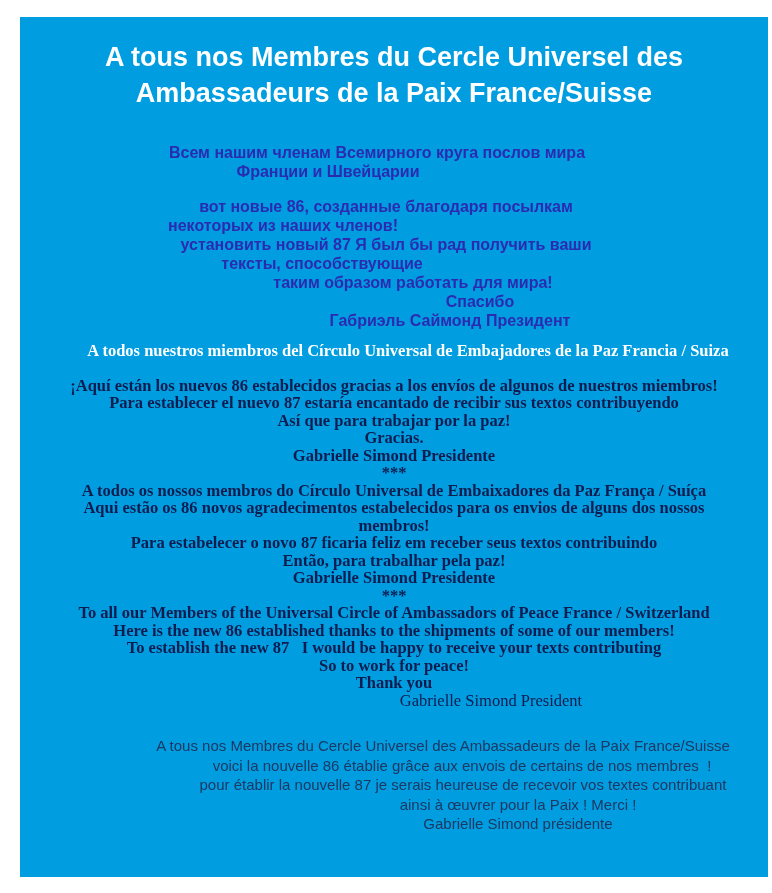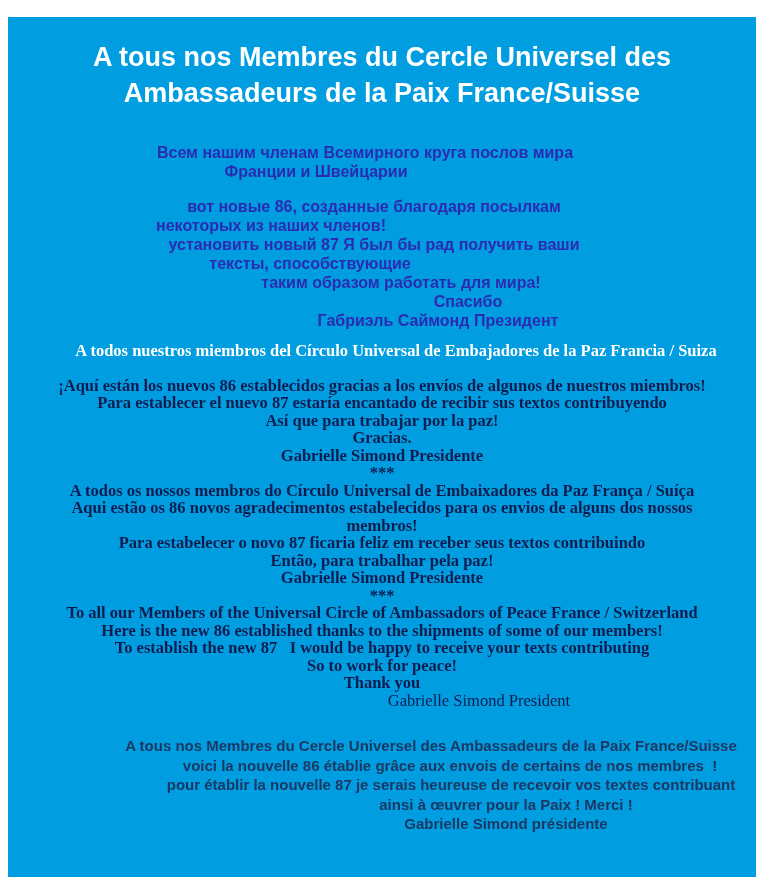--- a/index.html
+++ b/index.html
@@ -5,21 +5,21 @@
   html, body {
     margin: 0;
     padding: 0;
     background: #ffffff;
     width: 772px;
     height: 893px;
     overflow: hidden;
   }
   .panel {
     position: absolute;
-    left: 8px;
+    left: 20px;
     top: 17px;
     width: 748px;
     height: 860px;
     background: var(--panel, #009EE0);
     box-sizing: border-box;
   }
   .title-block {
     margin-top: 22px;
     text-align: center;
     font-family: "Liberation Sans", sans-serif;
@@ -53,21 +53,21 @@
   .serif-header-white { color: var(--title, #ffffff); margin-left: 28px; }
   .gap-top-15 { margin-top: 17px; }
   .gap-top-16 { margin-top: 16px; }
   .en-signature {
     font-weight: normal;
     padding-left: 194px;
   }
   .fr-block {
     margin-top: 27px;
     font-family: "Liberation Sans", sans-serif;
-    font-weight: bold;
+    font-weight: normal;
     font-size: 15px;
     line-height: 19.5px;
     color: var(--french, #1B3864);
     text-align: center;
   }
   .fr-block .line { white-space: nowrap; }
   
   .pr-34  { padding-right: 34px; }
   .pr-132 { padding-right: 132px; }
   .pr-16  { padding-right: 16px; }

